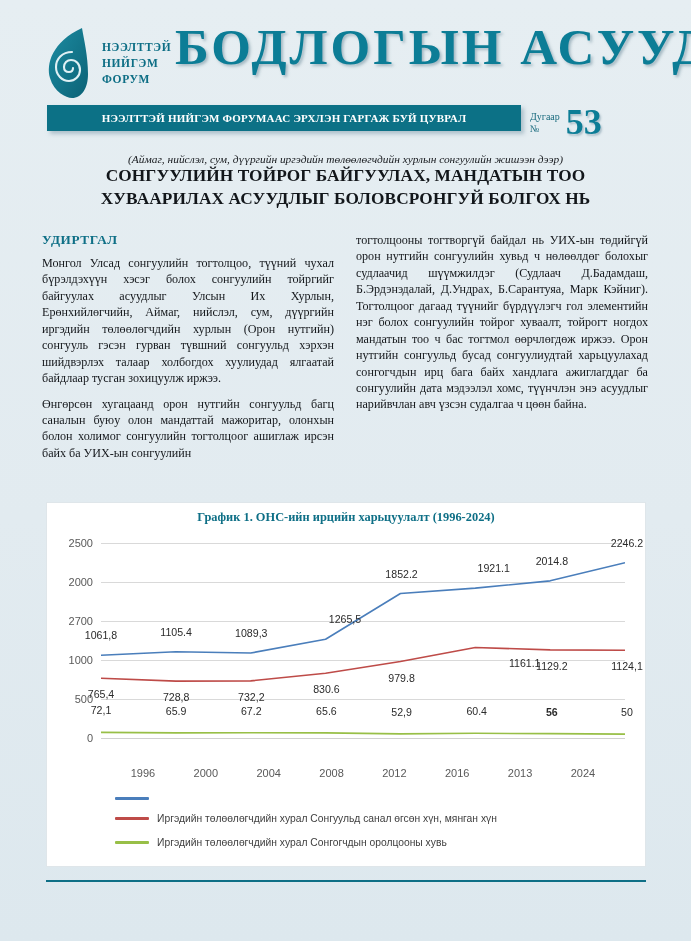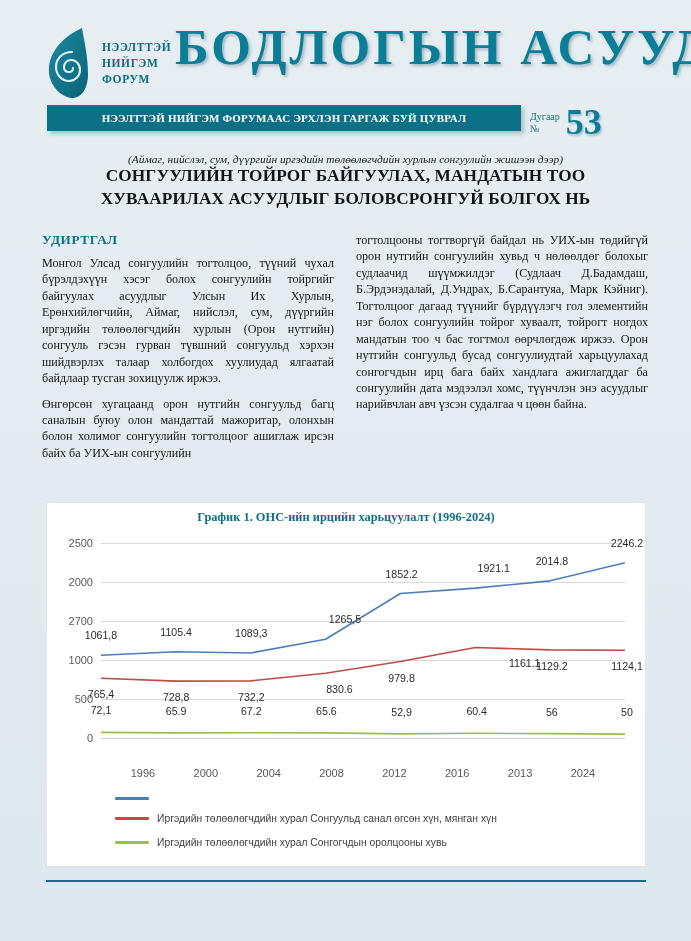--- a/index.html
+++ b/index.html
@@ -263,32 +263,32 @@
           <div class="dlabel" style="left: 117.143px; top: 102.779px;">1105.4</div>
           <div class="dlabel" style="left: 192.286px; top: 104.035px;">1089,3</div>
           <div class="dlabel" style="left: 258px; top: 90.291px; margin-left: 28px;">1265,5</div>
           <div class="dlabel" style="left: 342.571px; top: 44.5284px;">1852.2</div>
           <div class="dlabel" style="left: 417.714px; top: 39.1542px; margin-left: 17px;">1921.1</div>
           <div class="dlabel" style="left: 492.857px; top: 31.8456px;">2014.8</div>
           <div class="dlabel" style="left: 568px; top: 13.7964px;">2246.2</div>
           <div class="dlabel" style="left: 42px; top: 165.299px;">765,4</div>
           <div class="dlabel" style="left: 117.143px; top: 168.154px;">728,8</div>
           <div class="dlabel" style="left: 192.286px; top: 167.888px;">732,2</div>
-          <div class="dlabel" style="left: 267.429px; top: 160.213px; margin-left: 13px;">830.6</div>
+          <div class="dlabel" style="left: 267.429px; top: 160.213px;">830.6</div>
           <div class="dlabel" style="left: 342.571px; top: 148.576px;">979.8</div>
           <div class="dlabel" style="left: 417.714px; top: 134.434px; margin-left: 48px;">1161.1</div>
           <div class="dlabel" style="left: 492.857px; top: 136.922px;">1129.2</div>
           <div class="dlabel" style="left: 568px; top: 137.32px;">1124,1</div>
           <div class="dlabel" style="left: 42px; top: 181.376px;">72,1</div>
           <div class="dlabel" style="left: 117.143px; top: 181.86px;">65.9</div>
           <div class="dlabel" style="left: 192.286px; top: 181.758px;">67.2</div>
           <div class="dlabel" style="left: 267.429px; top: 181.883px;">65.6</div>
           <div class="dlabel" style="left: 342.571px; top: 182.874px;">52,9</div>
           <div class="dlabel" style="left: 417.714px; top: 182.289px;">60.4</div>
-          <div class="dlabel" style="left: 492.857px; top: 182.632px;">56</div>
+          <div class="dlabel" style="left: 492.857px; top: 182.632px; font-weight: bold;">56</div>
           <div class="dlabel" style="left: 568px; top: 183.1px;">50</div>
         </div>
       <div id="xaxis">
           <span>1996</span>
           <span>2000</span>
           <span>2004</span>
           <span>2008</span>
           <span>2012</span>
           <span>2016</span>
           <span>2013</span>

